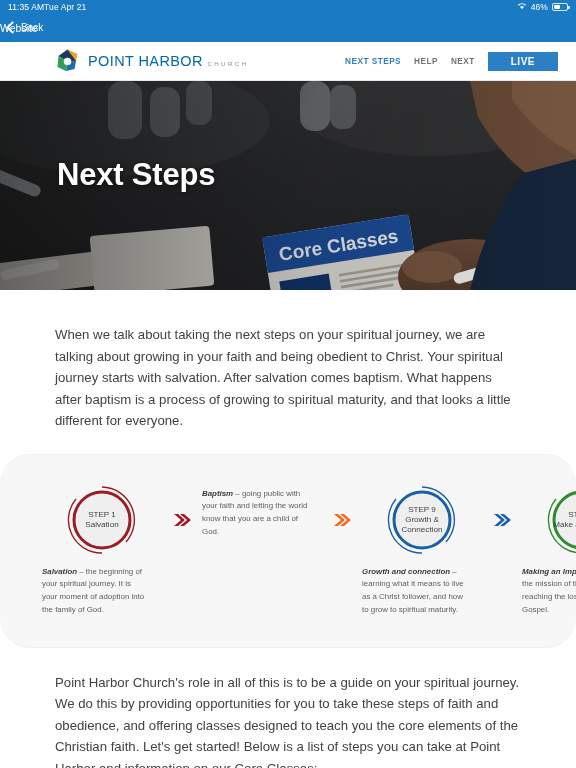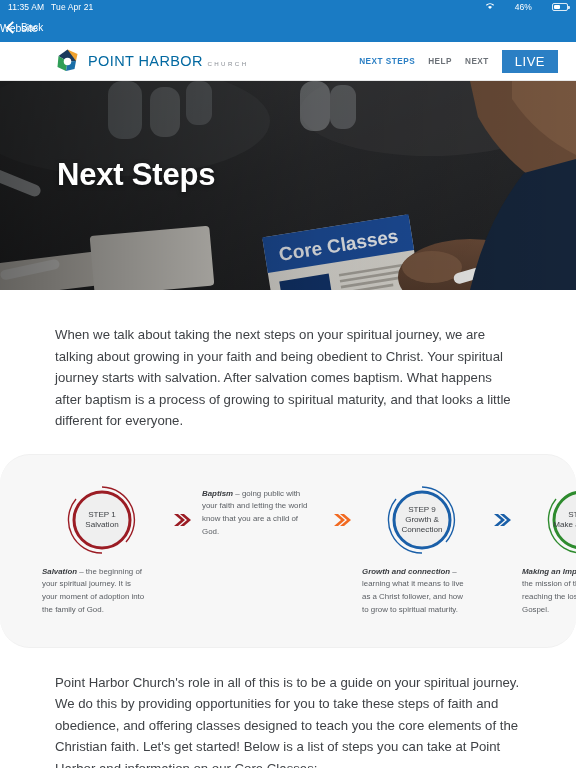--- a/index.html
+++ b/index.html
@@ -14,22 +14,22 @@
   .statusbar {
     height: 14px;
     background: #1a7bc4;
     display: flex;
     align-items: center;
     padding: 0 8px;
     color: #ffffff;
     font-size: 8.5px;
     letter-spacing: 0.1px;
   }
-  .sb-left { display: flex; gap: 7px; }
-  .sb-right { margin-left: auto; display: flex; align-items: center; gap: 20px; }
+  .sb-left { display: flex; }
+  .sb-right { margin-left: auto; display: flex; align-items: center; gap: 4px; }
   .wifi-icon { display: inline-block; line-height: 1; font-size: 8px; }
   .batt {
     width: 16px; height: 8px;
     border: 1px solid rgba(255,255,255,.85);
     border-radius: 2px;
     position: relative;
     display: inline-block;
   }
   .batt::after {
     content: ""; position: absolute; right: -2.5px; top: 2px;
@@ -87,23 +87,23 @@
     font-size: 6.2px; color: #8a8f96; letter-spacing: 2.4px;
     text-align: right; margin-top: 1.5px;
   }
   .site-nav { margin-left: auto; display: flex; align-items: center; gap: 13px; }
   .nav-link {
     font-size: 8.2px; letter-spacing: 0.5px; font-weight: bold;
     color: #6d7278; cursor: pointer; text-decoration: none;
   }
   .nav-link.active { color: #2b7fc4; }
   .nav-live {
-    font-size: 13px; letter-spacing: 0.5px; font-weight: normal;
+    font-size: 10px; letter-spacing: 0.5px; font-weight: bold;
     background: #2b7fc4; color: #fff;
-    padding: 4px 13px; cursor: pointer;
+    padding: 4px 23px; cursor: pointer;
   }
 
   
   .hero {
     height: 209px;
     position: relative;
     overflow: hidden;
     background: #2b2c2e;
   }
   .hero-photo { position: absolute; inset: 0; }

